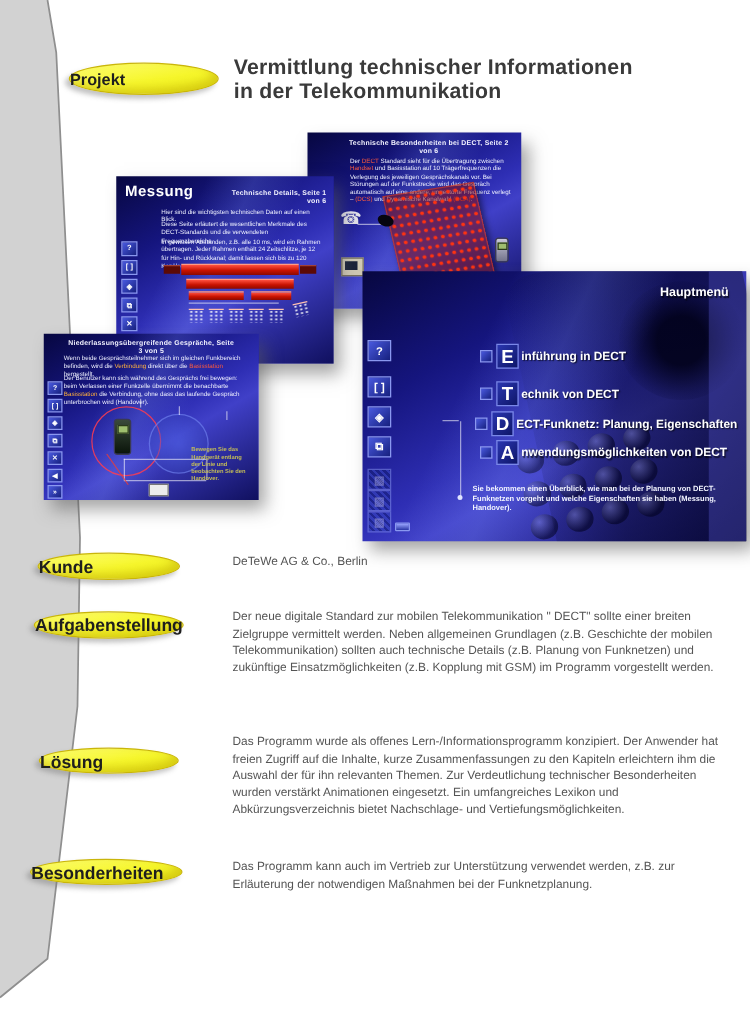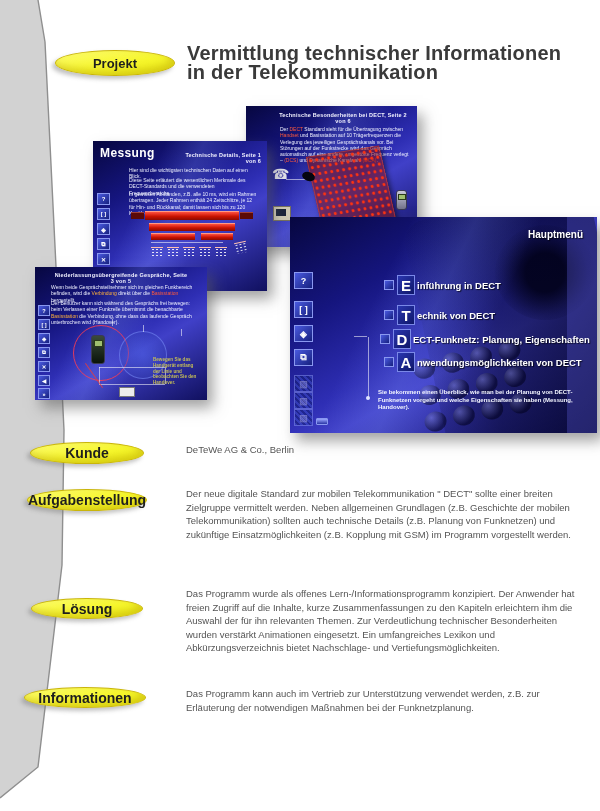--- a/index.html
+++ b/index.html
@@ -5,26 +5,26 @@
   html,body{margin:0;padding:0;background:#fff;}
   #page{position:relative;width:600px;height:811px;background:#fff;overflow:hidden;
         font-family:"Liberation Sans",sans-serif;}
   
   #spine{position:absolute;left:0;top:0;}
   
   .oval{position:absolute;border-radius:50%;
         background:linear-gradient(170deg,#fdfd72 0%,#f6f62c 55%,#eded12 100%);
         border:1px solid #c9b50a;
         box-shadow:-3px 3px 4px rgba(120,120,120,.45), inset -4px -4px 7px rgba(170,140,0,.35);
-        display:flex;align-items:center;justify-content:center;
+        display:flex;align-items:center;
         font-weight:bold;color:#1e1e1e;}
   .oval-lg{font-size:13px;}
   .oval-sm{font-size:14px;}
   
-  .headline{position:absolute;left:187px;top:44px;font-size:20px;font-weight:bold;
+  .headline{position:absolute;left:187px;top:44px;font-size:17px;font-weight:bold;
             color:#3a3a3a;line-height:19px;letter-spacing:.2px;}
   .copy{position:absolute;font-size:9.5px;line-height:13.5px;color:#545454;}
   
   .shot{position:absolute;overflow:hidden;color:#fff;
         background:linear-gradient(150deg,#070740 0%,#15157e 28%,#2e2eb4 52%,#4040c8 62%,#10105e 100%);
         box-shadow:6px 8px 13px rgba(90,90,90,.55);}
   .sheen{position:absolute;inset:0;pointer-events:none;
          background:linear-gradient(115deg,transparent 30%,rgba(130,150,255,.22) 46%,transparent 62%);}
   .wtitle{position:absolute;font-size:5.5px;font-weight:bold;color:#f2f2ff;text-align:center;
           letter-spacing:.2px;}
@@ -290,17 +290,17 @@
     <span>Aufgabenstellung</span>
   </div>
   <div class="copy" style="left:186px;top:487px;width:388px;">Der neue digitale Standard zur mobilen Telekommunikation " DECT" sollte einer breiten Zielgruppe vermittelt werden. Neben allgemeinen Grundlagen (z.B. Geschichte der mobilen Telekommunikation) sollten auch technische Details (z.B. Planung von Funknetzen) und zukünftige Einsatzmöglichkeiten (z.B. Kopplung mit GSM) im Programm vorgestellt werden.</div>
 
   <div class="oval oval-sm" style="left:31px;top:598px;width:110px;height:19px;">
     <span>Lösung</span>
   </div>
   <div class="copy" style="left:186px;top:587px;width:392px;">Das Programm wurde als offenes Lern-/Informationsprogramm konzipiert. Der Anwender hat freien Zugriff auf die Inhalte, kurze Zusammenfassungen zu den Kapiteln erleichtern ihm die Auswahl der für ihn relevanten Themen. Zur Verdeutlichung technischer Besonderheiten wurden verstärkt Animationen eingesetzt. Ein umfangreiches Lexikon und Abkürzungsverzeichnis bietet Nachschlage- und Vertiefungsmöglichkeiten.</div>
 
   <div class="oval oval-sm" style="left:24px;top:687px;width:120px;height:19px;">
-    <span>Informationen</span>
+    <span>Besonderheiten</span>
   </div>
   <div class="copy" style="left:186px;top:687px;width:392px;">Das Programm kann auch im Vertrieb zur Unterstützung verwendet werden, z.B. zur Erläuterung der notwendigen Maßnahmen bei der Funknetzplanung.</div>
 
 </div>
 
 </body></html>

